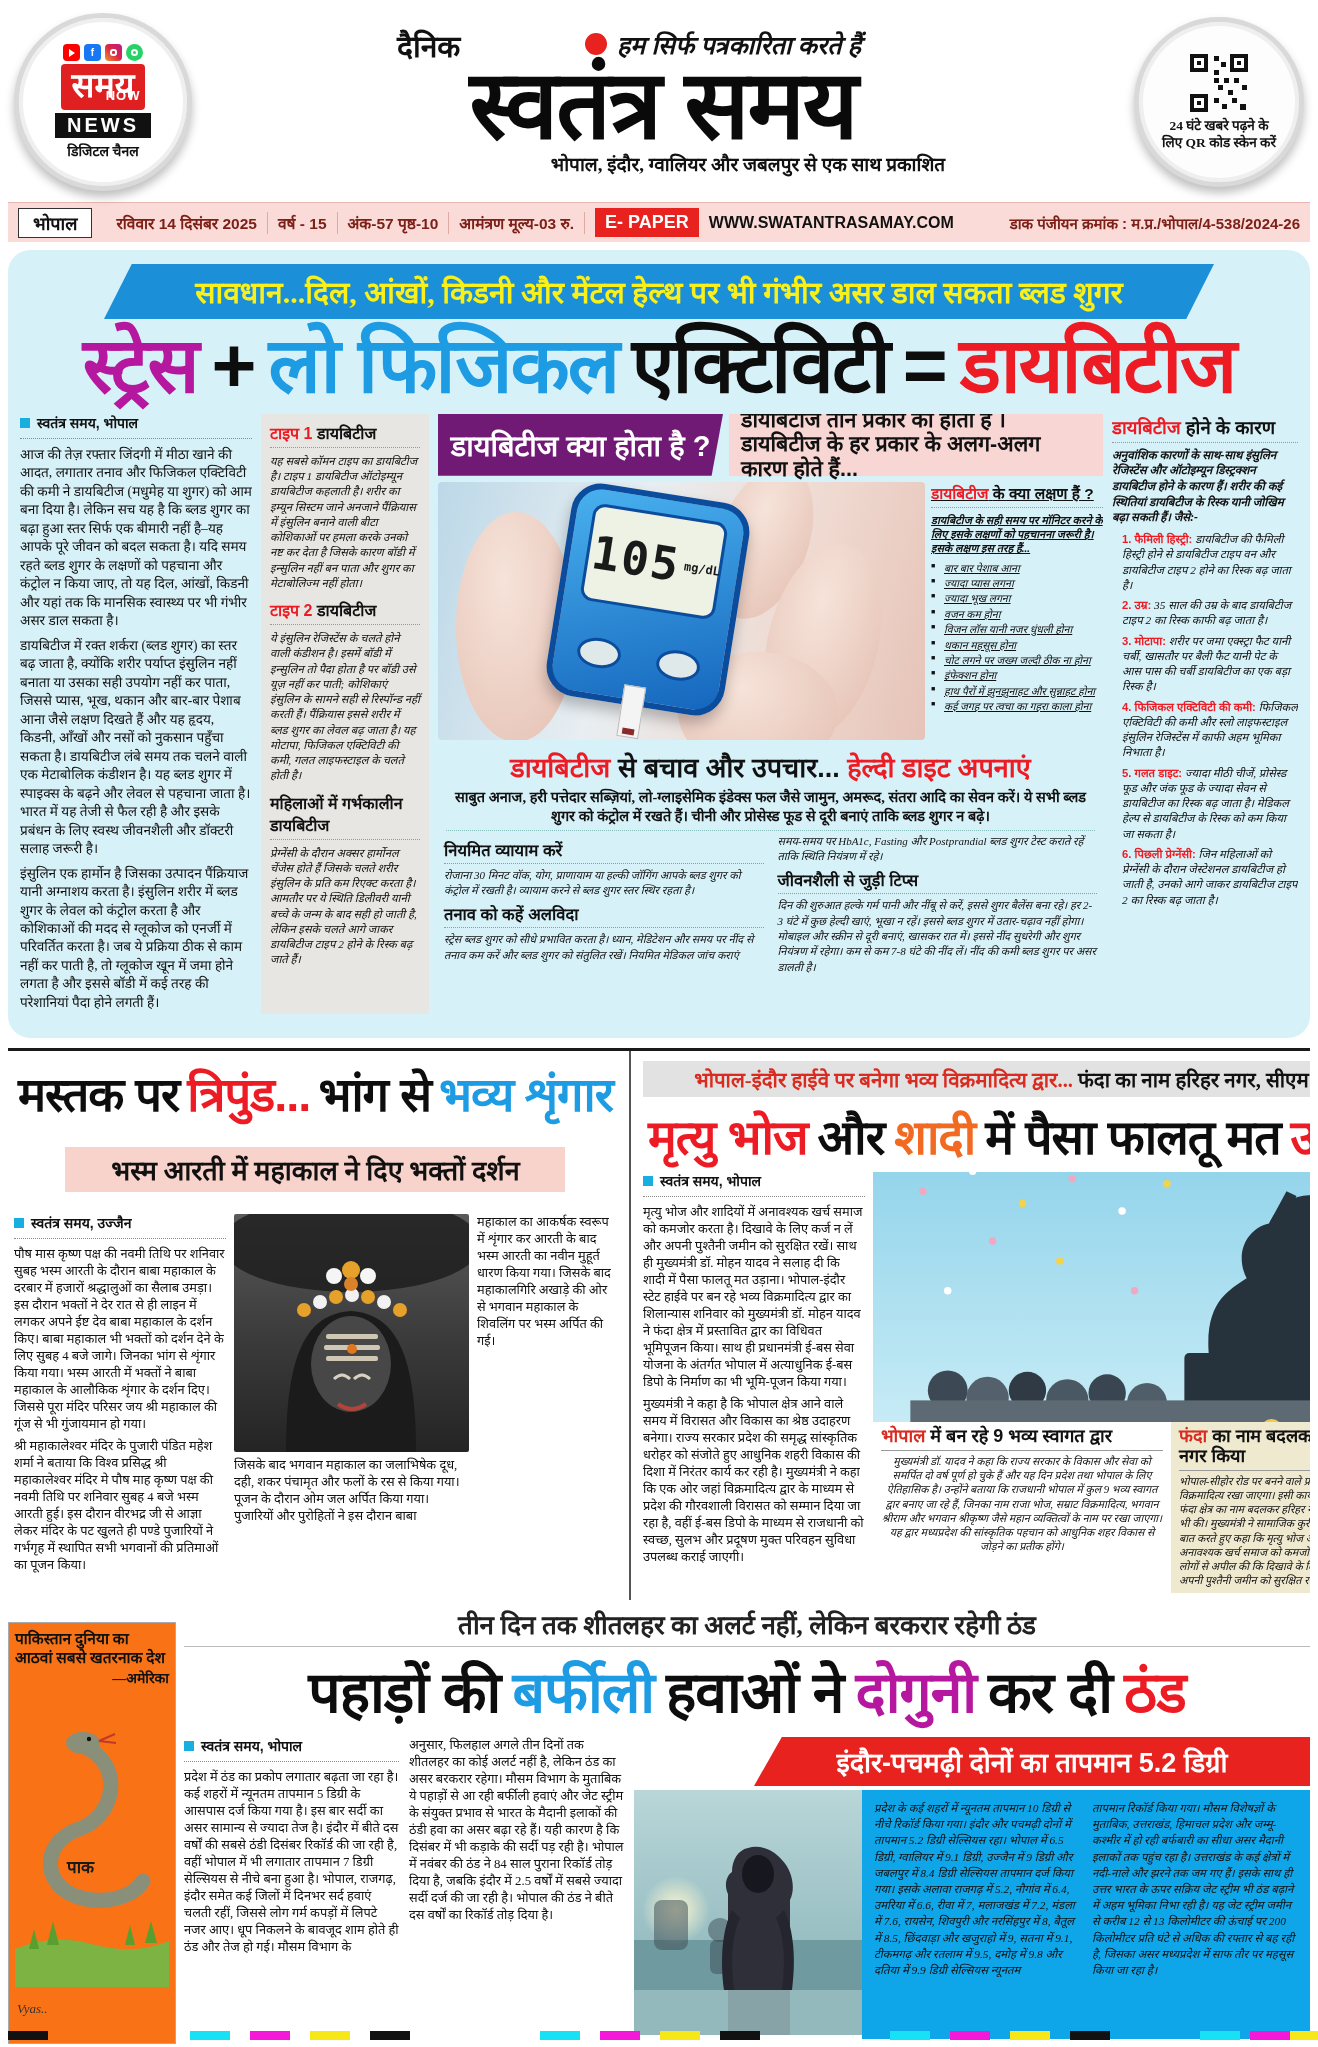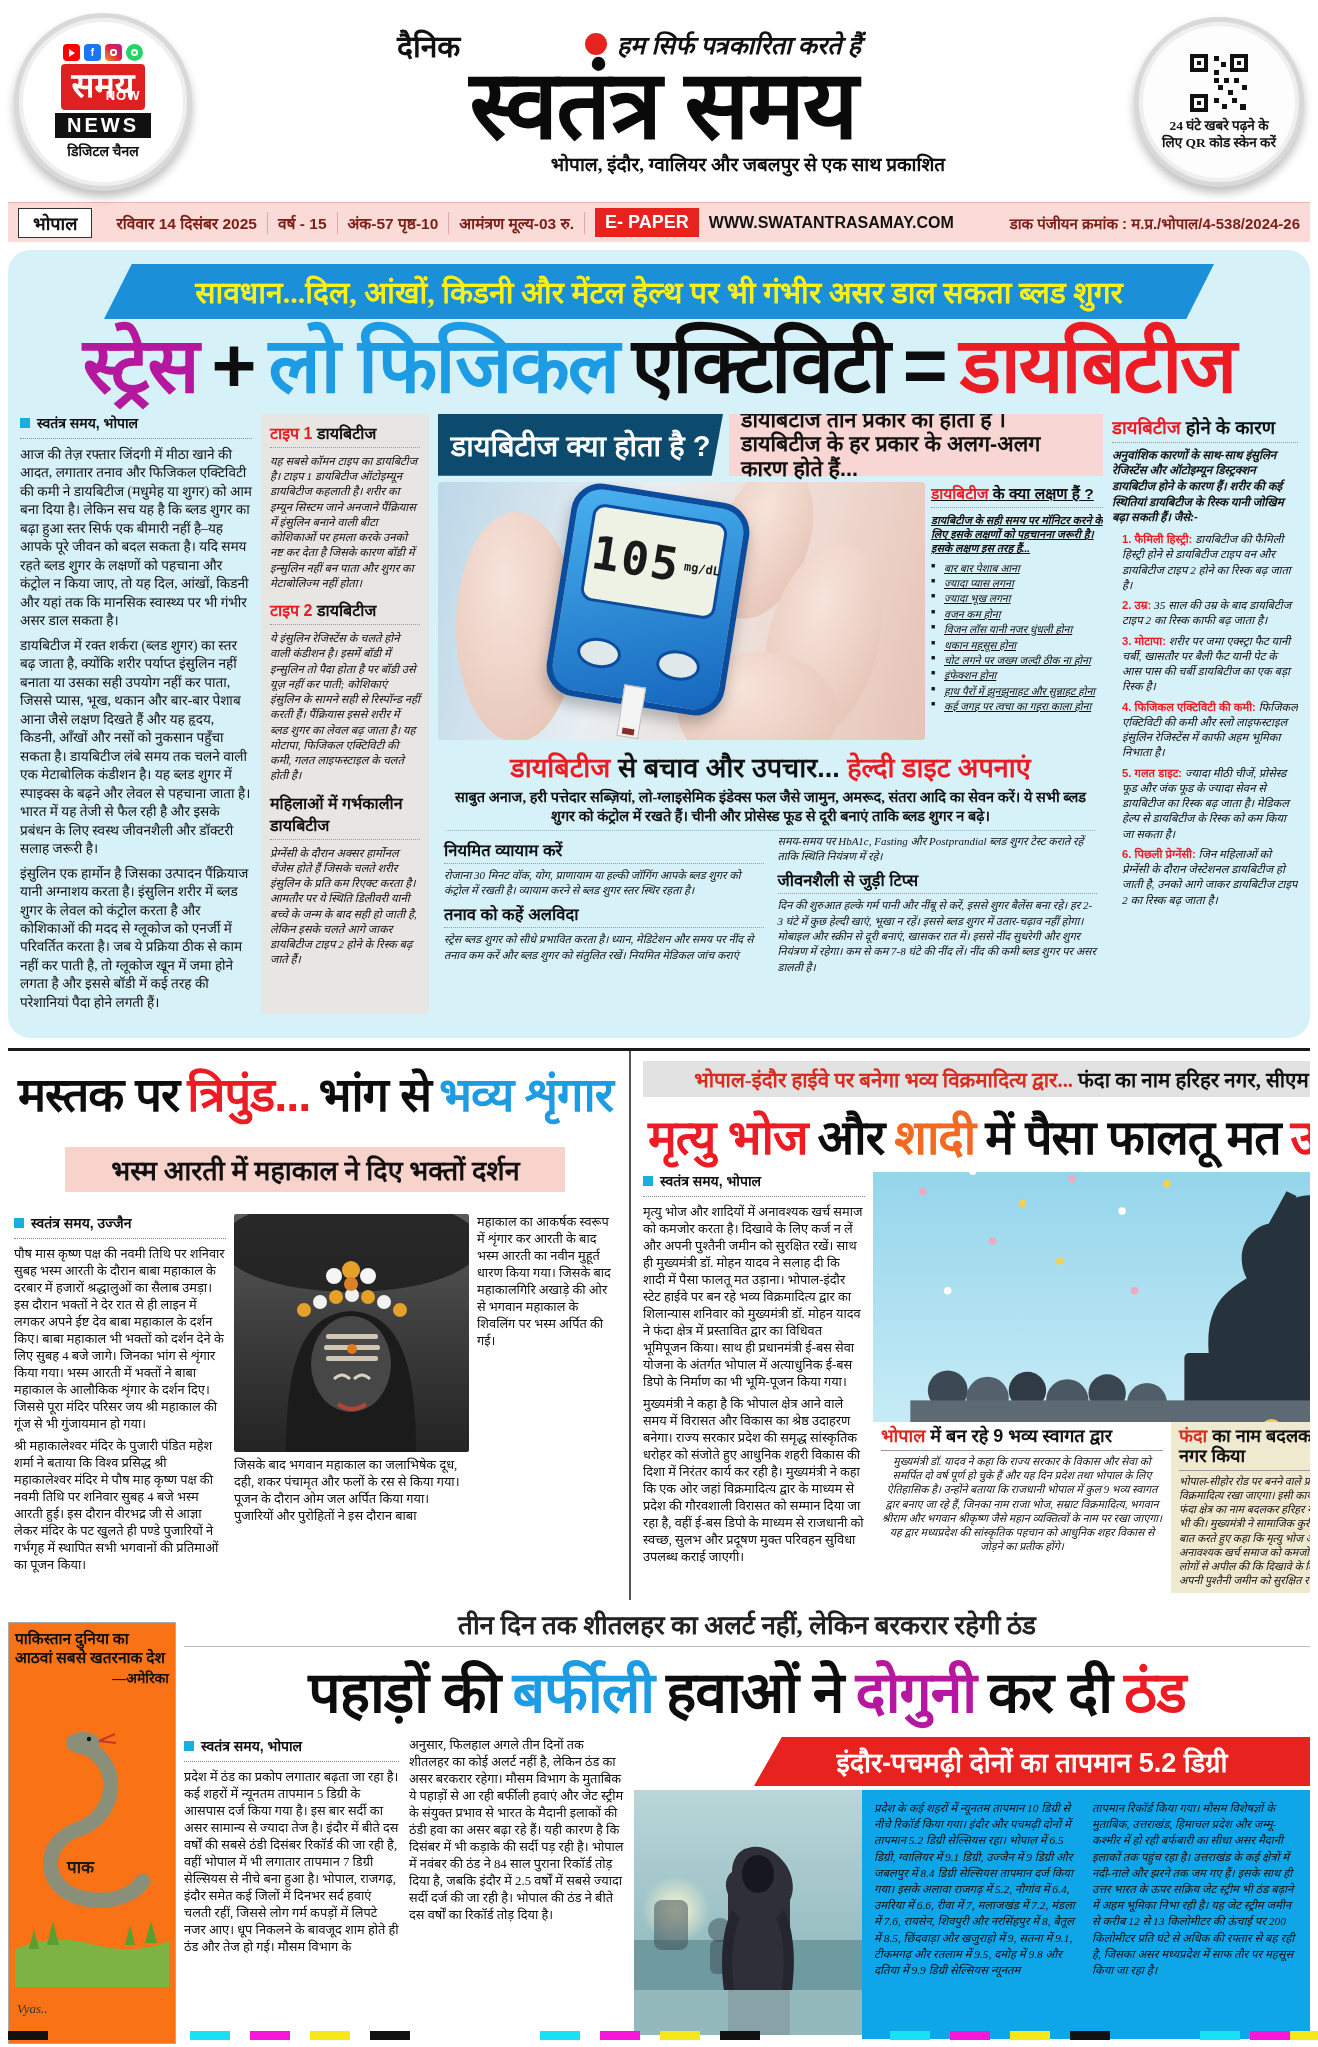--- a/index.html
+++ b/index.html
@@ -65,21 +65,21 @@
   .col-left { width:232px; font-size:13.6px; line-height:1.36; overflow:hidden; }
   .col-left p { margin-bottom:6px; text-indent:0; }
   .col-types { width:168px; background:#e7e6e2; padding:8px 9px; overflow:hidden; }
   .type-h { font-family:"Liberation Sans",sans-serif; font-weight:bold; font-size:16px;
     border-bottom:1px dotted #999; padding-bottom:3px; margin:8px 0 6px 0; }
   .type-h:first-child{margin-top:0;}
   .type-h .red{color:#ed1c24;}
   .type-t { font-style:italic; font-size:11.3px; line-height:1.35; }
   .col-center { flex:1; display:flex; flex-direction:column; overflow:hidden; }
   .center-top { display:flex; gap:6px; height:62px; }
-  .whatis { background:#0c4a6e; color:#fff; font-family:"Liberation Sans",sans-serif; font-weight:bold;
+  .whatis { background:#701a75; color:#fff; font-family:"Liberation Sans",sans-serif; font-weight:bold;
     font-size:29px; display:flex; align-items:center; justify-content:center; width:285px;
     clip-path:polygon(0 0,100% 0,96% 100%,0 100%); }
   .threekinds { flex:1; background:#f7d6d4; font-family:"Liberation Sans",sans-serif; font-weight:bold;
     font-size:21.5px; line-height:1.15; display:flex; align-items:center; padding:4px 12px; }
   .center-mid { display:flex; gap:6px; margin-top:6px; height:258px; }
   .photo-meter { flex:1; position:relative; border-radius:4px; overflow:hidden;
     background:linear-gradient(105deg,#bcd8e8 0%,#e8eef2 38%,#efd9d0 72%,#e6c3b8 100%); }
   .finger { position:absolute; background:radial-gradient(ellipse at 40% 30%,#f6e3da,#e4bfb1); border-radius:50%; }
   .meter-dev { position:absolute; left:120px; top:10px; width:180px; height:215px; border-radius:30px;
     background:linear-gradient(160deg,#49b1ef,#1566bd); border:6px solid #0c4c9c; transform:rotate(9deg);

